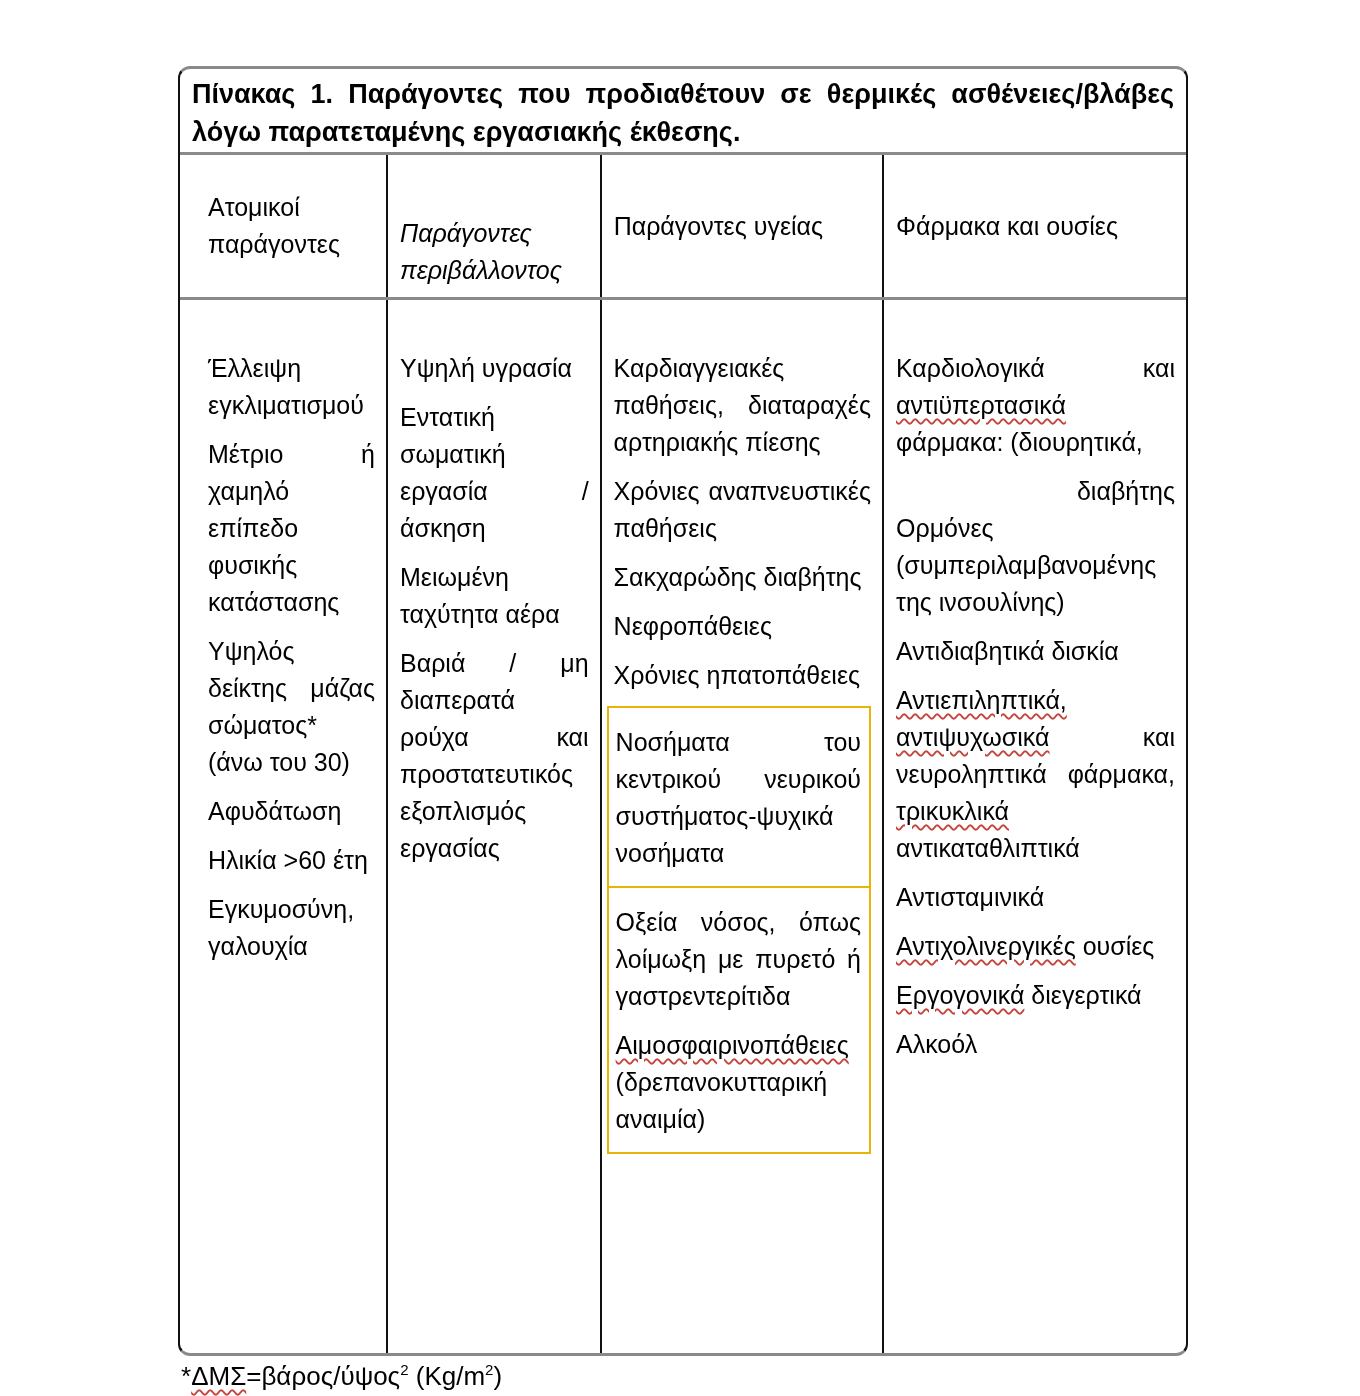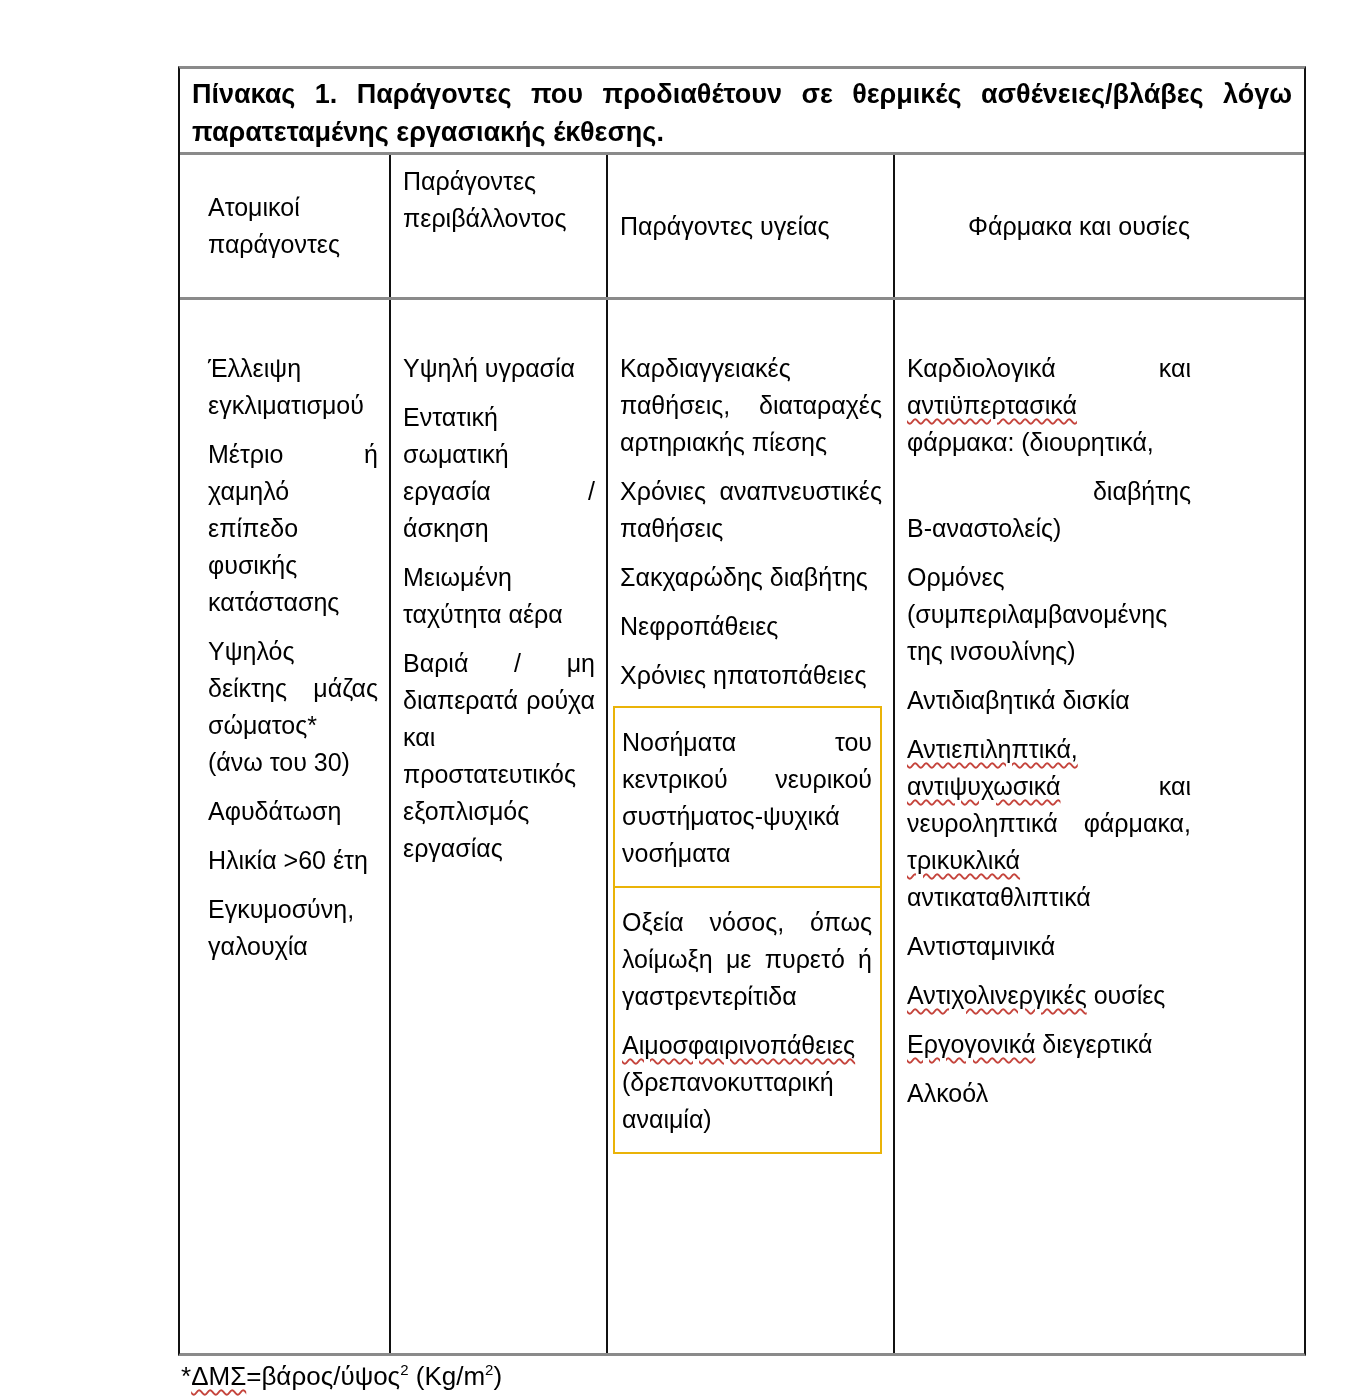--- a/index.html
+++ b/index.html
@@ -9,27 +9,28 @@
     height: 1396px;
     background: #ffffff;
     font-family: "Liberation Sans", sans-serif;
     color: #000000;
     overflow: hidden;
   }
   .doc-table {
     position: absolute;
     left: 178px;
     top: 66px;
-    width: 1128px;
+    width: 1010px;
     height: 1290px;
     box-sizing: border-box;
     border-top: 3px solid #8a8a8a;
     border-bottom: 3px solid #8a8a8a;
     border-left: 2px solid #111111;
     border-right: 2px solid #111111;
+    border-radius: 12px;
   }
   .title-row {
     box-sizing: border-box;
     height: 86px;
     border-bottom: 3px solid #8a8a8a;
     padding: 6px 12px 0 12px;
     font-size: 27px;
     line-height: 38px;
     font-weight: bold;
     text-align: justify;
@@ -42,32 +43,32 @@
   }
   .body-row {
     box-sizing: border-box;
     display: flex;
     height: 1053px;
   }
   .hcell, .bcell {
     box-sizing: border-box;
     border-right: 2px solid #111111;
   }
-  .hcell:last-child, .bcell:last-child { border-right: none; justify-content: flex-end; }
+  .hcell:last-child, .bcell:last-child { border-right: none; }
   .w0 { width: 195px; margin-left: 16px; }
   .w1 { width: 217px; }
   .w2 { width: 287px; }
   .w3 { width: 307px; }
   .hcell {
     display: flex;
     font-size: 25px;
     line-height: 37px;
     padding: 8px 12px;
   }
-  .hcell.v-top    { align-items: flex-start; }
+  .hcell.v-top    { align-items: flex-end; font-style: italic; }
   .hcell.v-center { align-items: center; }
   .bcell {
     padding: 50px 11px 16px 12px;
     font-size: 25px;
     line-height: 37px;
     text-align: justify;
     overflow: hidden;
   }
   .bcell p {
     margin: 0 0 12px 0;
@@ -149,21 +150,20 @@
             <p><span>Νοσήματα του κεντρικού νευρικού συστήματος-ψυχικά νοσήματα</span></p>
           </div>
           <div class="note-box">
             <p><span>Οξεία νόσος, όπως λοίμωξη με πυρετό ή γαστρεντερίτιδα</span></p>
             <p><span class="sq">Αιμοσφαιρινοπάθειες</span><span> (δρεπανοκυτταρική αναιμία)</span></p>
           </div>
         </div>
       <div class="bcell w3">
           <p><span>Καρδιολογικά και </span><span class="sq">αντιϋπερτασικά</span><span> φάρμακα: (διουρητικά,</span></p>
           <p class="align-right tight"><span>διαβήτης</span></p>
-          <p><span>Β-αναστολείς)</span></p>
           <p><span>Ορμόνες (συμπεριλαμβανομένης της ινσουλίνης)</span></p>
           <p><span>Αντιδιαβητικά δισκία</span></p>
           <p><span class="sq">Αντιεπιληπτικά,</span><span> </span><span class="sq">αντιψυχωσικά</span><span> και νευροληπτικά φάρμακα, </span><span class="sq">τρικυκλικά</span><span> αντικαταθλιπτικά</span></p>
           <p><span>Αντισταμινικά</span></p>
           <p><span class="sq">Αντιχολινεργικές</span><span> ουσίες</span></p>
           <p><span class="sq">Εργογονικά</span><span> διεγερτικά</span></p>
           <p><span>Αλκοόλ</span></p>
         </div>
     </div>
   </div>

